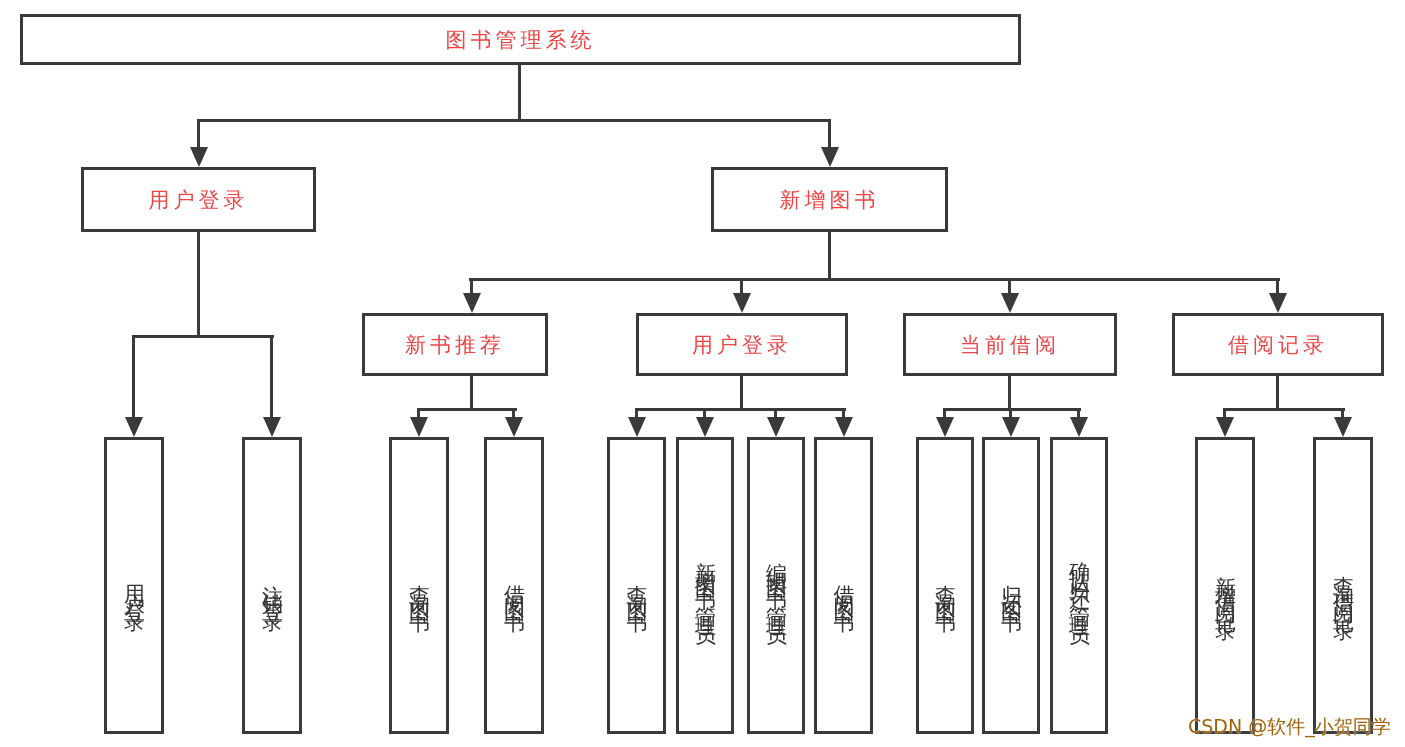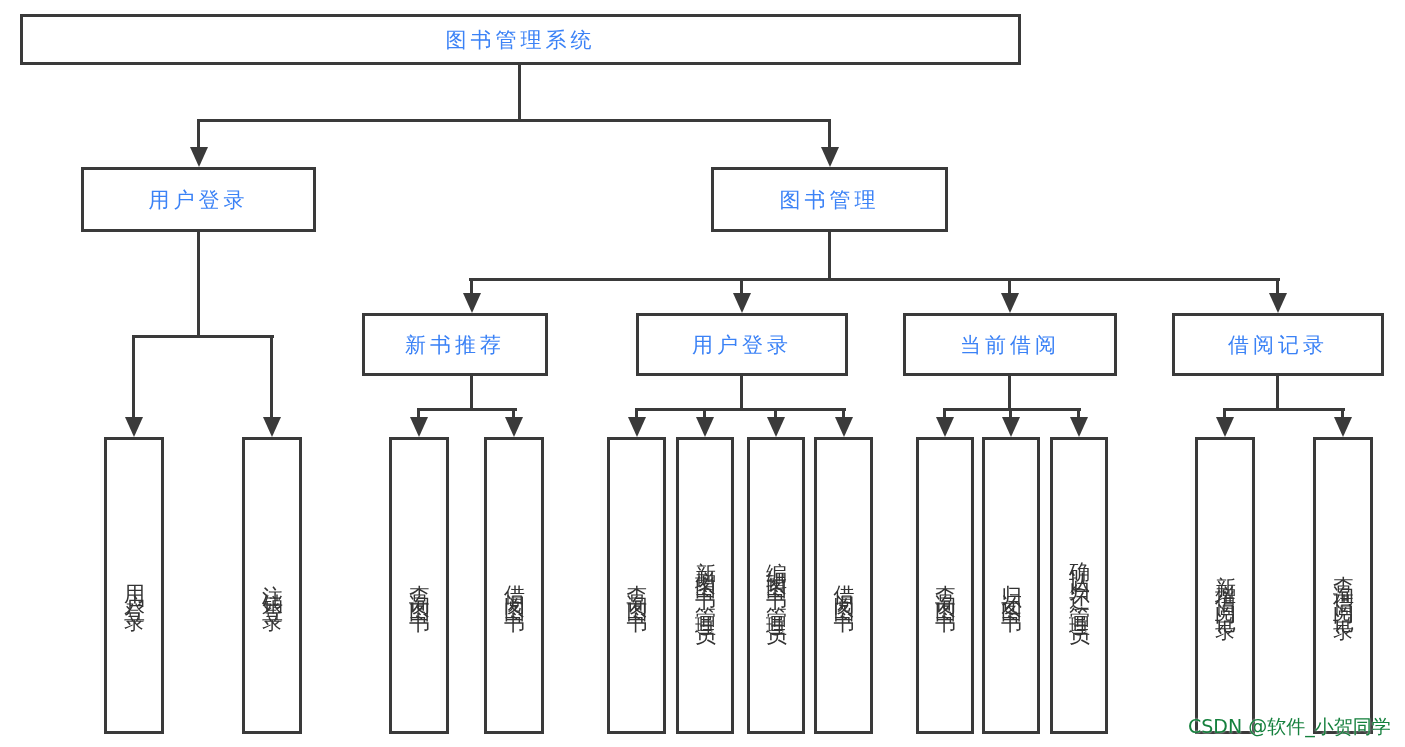--- a/index.html
+++ b/index.html
@@ -7,35 +7,35 @@
     position:relative; width:1405px; height:747px; background:#ffffff;
     font-family:"DejaVu Sans", sans-serif; overflow:hidden;
   }
   .box {
     position:absolute; box-sizing:border-box;
     border:3px solid #3a3a3a; background:#ffffff;
     display:flex; align-items:center; justify-content:center;
     color:#333333;
   }
   .hbox span {
-    font-size:21px; letter-spacing:4px; color:#3b82f6; white-space:nowrap;
+    font-size:21px; letter-spacing:4px; color:#ef4444; white-space:nowrap;
   }
   .vbox span {
     writing-mode:vertical-rl; text-orientation:mixed;
     font-size:21px; letter-spacing:9px; line-height:1.1; color:#333333;
   }
   .seg { position:absolute; background:#3a3a3a; }
   .arrow {
     position:absolute; width:0; height:0;
     border-left:9px solid transparent; border-right:9px solid transparent;
     border-top:20px solid #3a3a3a;
   }
   .watermark {
     position:absolute; left:1188px; top:714px; z-index:5;
-    font-size:19px; color:#15803d; white-space:nowrap;
+    font-size:19px; color:#a16207; white-space:nowrap;
     text-shadow:0 0 2px #ffffff;
   }
 </style>
 </head>
 <body>
 
 <div class="canvas">
 
   <div class="box hbox" style="left:20px;top:14px;width:1001px;height:51px">
     <span>图书管理系统</span>
@@ -45,21 +45,21 @@
   <div class="seg" style="left:197px;top:119px;width:634px;height:3px"></div>
   <div class="seg" style="left:197px;top:119px;width:3px;height:30px"></div>
   <div class="arrow" style="left:190px;top:147px"></div>
   <div class="seg" style="left:828px;top:119px;width:3px;height:30px"></div>
   <div class="arrow" style="left:821px;top:147px"></div>
 
   <div class="box hbox" style="left:81px;top:167px;width:235px;height:65px">
     <span>用户登录</span>
   </div>
   <div class="box hbox" style="left:711px;top:167px;width:237px;height:65px">
-    <span>图书管理</span>
+    <span>新增图书</span>
   </div>
 
   <div class="seg" style="left:197px;top:232px;width:3px;height:105px"></div>
   <div class="seg" style="left:132px;top:335px;width:142px;height:3px"></div>
   <div class="seg" style="left:132px;top:335px;width:3px;height:84px"></div>
   <div class="arrow" style="left:125px;top:417px"></div>
   <div class="seg" style="left:270px;top:335px;width:3px;height:84px"></div>
   <div class="arrow" style="left:263px;top:417px"></div>
 
   <div class="seg" style="left:828px;top:232px;width:3px;height:48px"></div>

